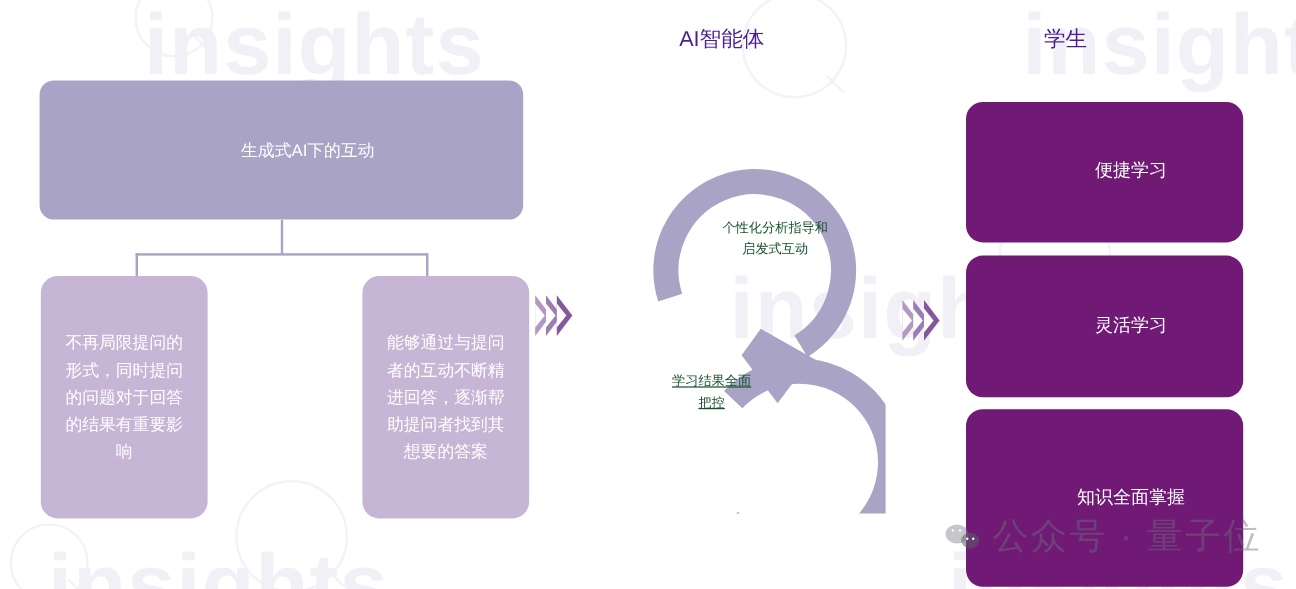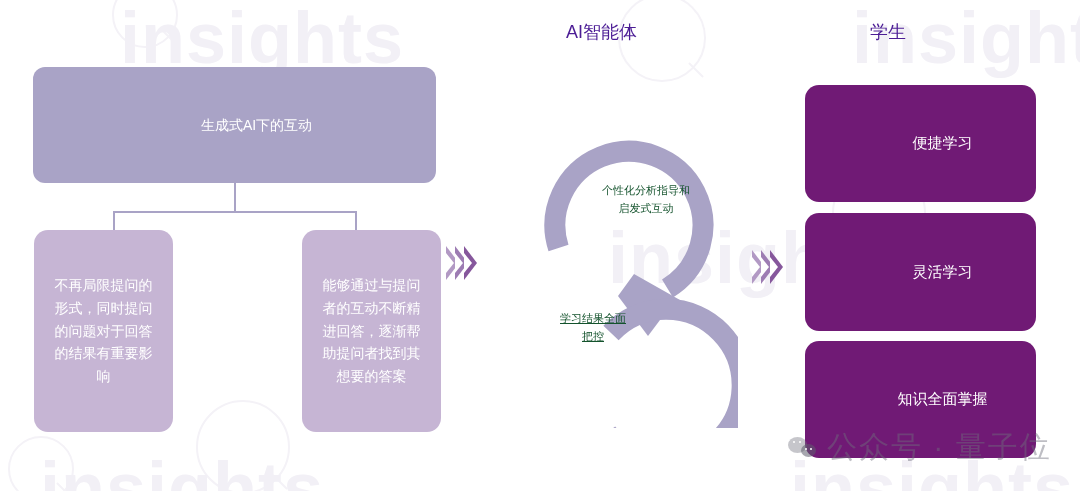--- a/index.html
+++ b/index.html
@@ -101,21 +101,21 @@
   
   .card.out {
     left: 805px;
     width: 231px;
     background: #701a75;
     font-size: 15px;
     border-radius: 14px;
   }
   .card.out.o1 { top: 85px;  height: 117px; }
   .card.out.o2 { top: 213px; height: 118px; }
-  .card.out.o3 { top: 341px; height: 117px; }
+  .card.out.o3 { top: 341px; height: 148px; }
 
   
   .conn { position: absolute; background: #a9a3c6; z-index: 1; }
   .conn.vert-main  { left: 234px; top: 183px; width: 1.5px; height: 29px; }
   .conn.horiz-main { left: 113px; top: 211px; width: 243px; height: 1.5px; }
   .conn.vert-l1    { left: 113px; top: 211px; width: 1.5px; height: 20px; }
   .conn.vert-l2    { left: 355px; top: 211px; width: 1.5px; height: 20px; }
 
   
   .col-title {

